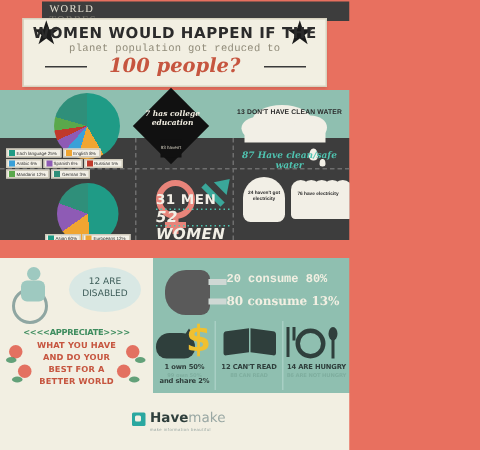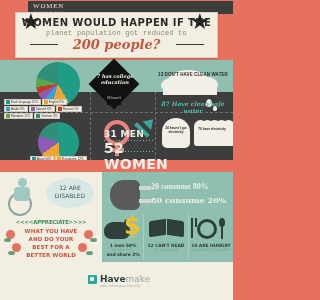--- a/index.html
+++ b/index.html
@@ -177,21 +177,21 @@
     border-bottom:9px solid #3aa79a; transform:rotate(45deg);
   }
   #men-label {
     position:absolute; left:104px; top:129px; width:60px;
     font-family:"DejaVu Sans", sans-serif; font-weight:bold;
     font-size:9px; color:#f2efe6; z-index:5; letter-spacing:0.3px;
   }
   #women-label {
     position:absolute; left:104px; top:140px; width:60px;
     font-family:"DejaVu Sans", sans-serif; font-weight:bold;
-    font-size:14px; color:#f2efe6; z-index:5; letter-spacing:0.3px;
+    font-size:10px; color:#f2efe6; z-index:5; letter-spacing:0.3px;font-style:italic;
   }
   .dot-row { position:absolute; left:104px; width:52px; height:1px; }
   .dot-row span {
     display:inline-block; width:1px; height:1px; background:#4fc3b0; margin-right:2px;
   }
   #dots-1 { top:127px; }
   #dots-2 { top:138px; }
 
   
   .bulb {
@@ -241,21 +241,21 @@
 
   
   #plug-body {
     position:absolute; left:110px; top:180px; width:30px; height:30px;
     background:#5a5a5a; border-radius:14px 6px 6px 14px;
   }
   #plug-pin1 { position:absolute; left:139px; top:186px; width:12px; height:4px; background:#cfd8d4; }
   #plug-pin2 { position:absolute; left:139px; top:199px; width:12px; height:4px; background:#cfd8d4; }
   #consume-1 {
     position:absolute; left:151px; top:182px; width:82px;
-    font-family:Liberation Serif, serif; font-weight:bold; font-size:8px; color:#f2efe2;
+    font-family:Liberation Mono, monospace; font-weight:bold; font-size:8px; color:#f2efe2;
   }
   #consume-2 {
     position:absolute; left:151px; top:195px; width:82px;
     font-family:"DejaVu Serif", serif; font-weight:bold; font-size:8px; color:#f2efe2;
   }
 
   
   #appreciate-head {
     position:absolute; left:2px; top:219px; width:98px; text-align:center;
     font-family:"DejaVu Sans", sans-serif; font-weight:bold;
@@ -317,33 +317,33 @@
   #footer-tag {
     position:absolute; left:100px; top:284px;
     font-size:2.8px; color:#9aa8a4; letter-spacing:0.3px;
   }
 </style>
 </head>
 <body>
 
 <div id="header-band"></div>
 <div id="author-bar"></div>
-<div id="author-name">WOMEN</div>
+<div id="author-name">WORLD</div>
 <div id="author-sub">TORRES</div>
 
 <div id="title-card"></div>
 <div class="star" id="star-left">
   <span class="star-glyph">★</span>
 </div>
 <div class="star" id="star-right">
   <span class="star-glyph">★</span>
 </div>
 <div id="title-line1">WOMEN WOULD HAPPEN IF THE</div>
 <div id="title-line2">planet population got reduced to</div>
-<div id="title-line3">200 people?</div>
+<div id="title-line3">100 people?</div>
 <div class="title-rule" id="rule-left"></div>
 <div class="title-rule" id="rule-right"></div>
 
 <div id="band-lang"></div>
 <div id="band-dark"></div>
 <div class="dash-v" style="left:90px; top:92px; height:68px;"></div>
 <div class="dash-v" style="left:155px; top:92px; height:68px;"></div>
 <div class="dash-h" style="left:0px; top:112px; width:233px;"></div>
 
 <div class="pie" id="pie-top"></div>
@@ -440,21 +440,21 @@
 <div id="wc-wheel"></div>
 <div id="wc-body"></div>
 <div id="wc-head"></div>
 <div id="disabled-oval"></div>
 <div id="disabled-text">12 ARE DISABLED</div>
 
 <div id="plug-body"></div>
 <div id="plug-pin1"></div>
 <div id="plug-pin2"></div>
 <div id="consume-1">20 consume 80%</div>
-<div id="consume-2">80 consume 20%</div>
+<div id="consume-2">80 consume 13%</div>
 
 <div class="rose" style="left:6px;  top:230px;"></div>
 <div class="leaf" style="left:4px;  top:238px;"></div>
 <div class="rose" style="left:12px; top:243px;"></div>
 <div class="leaf" style="left:8px;  top:251px;"></div>
 <div class="rose" style="left:84px; top:230px;"></div>
 <div class="leaf" style="left:90px; top:238px;"></div>
 <div class="rose" style="left:78px; top:243px;"></div>
 <div class="leaf" style="left:86px; top:251px;"></div>
 <div id="appreciate-head">&lt;&lt;&lt;&lt;APPRECIATE&gt;&gt;&gt;&gt;</div>

